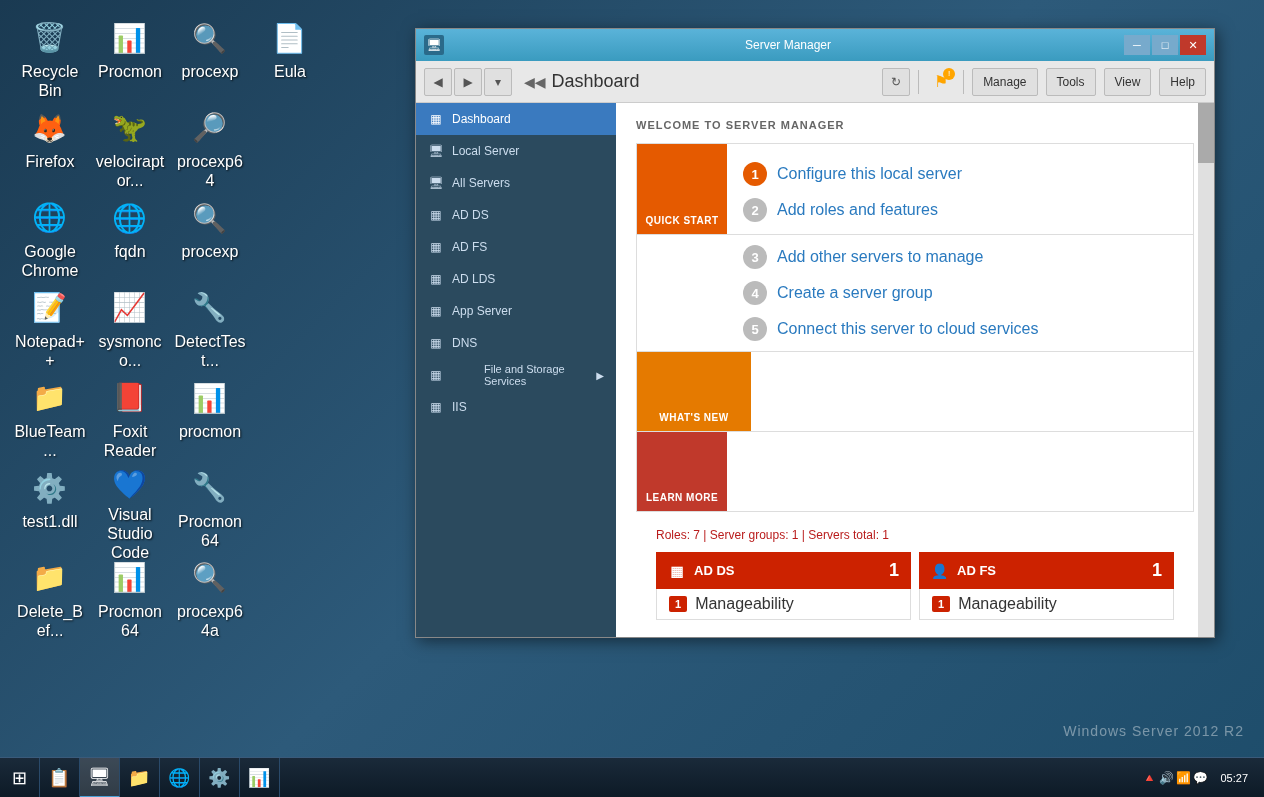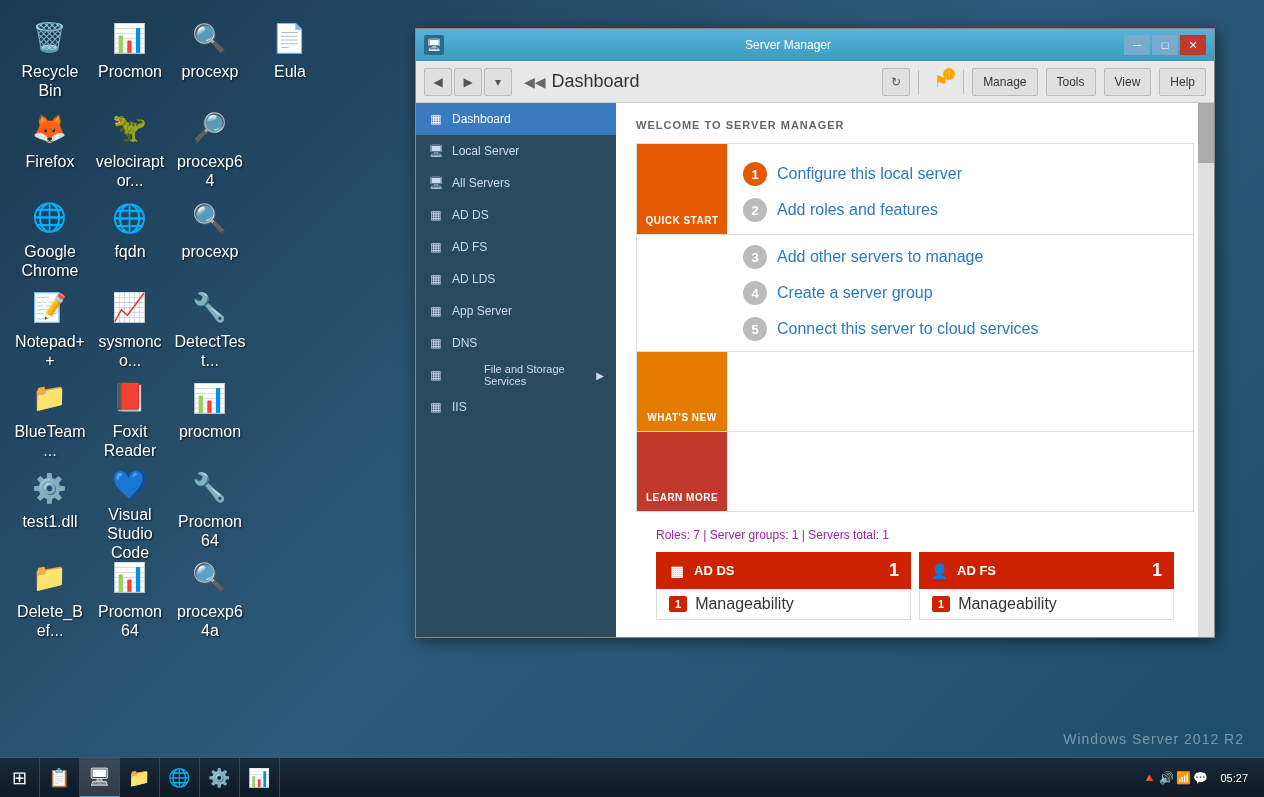--- a/index.html
+++ b/index.html
@@ -391,21 +391,21 @@
       font-weight: 300;
     }
 
     
     .whatsnew-section {
       display: flex;
       height: 80px;
       border-top: 1px solid #ddd;
     }
     .whatsnew-orange {
-      width: 90px;
+      width: 114px;
       background: #e57a00;
       display: flex;
       flex-direction: column;
       align-items: center;
       justify-content: flex-end;
       padding-bottom: 8px;
       flex-shrink: 0;
     }
     .learnmore-section {
       display: flex;
@@ -446,21 +446,21 @@
     .roles-header {
       font-size: 11px;
       font-weight: bold;
       letter-spacing: 1px;
       color: #666;
       text-transform: uppercase;
       padding: 8px 0 4px;
     }
     .roles-stats {
       font-size: 12px;
-      color: #a21caf;
+      color: #b91c1c;
       margin-bottom: 10px;
     }
     .roles-grid {
       display: grid;
       grid-template-columns: 1fr 1fr;
       gap: 8px;
     }
     .role-card {
       border: none;
       background: #cc2200;
@@ -511,21 +511,21 @@
       border-radius: 2px;
     }
     .role-status-text {
       font-size: 16px;
       color: #333;
     }
 
     
     .win-branding {
       position: absolute;
-      bottom: 50px;
+      bottom: 58px;
       right: 20px;
       color: rgba(255,255,255,0.4);
       font-size: 14px;
       letter-spacing: 1px;
     }
   </style>
 </head>
 <body>
 
 <div class="desktop">

